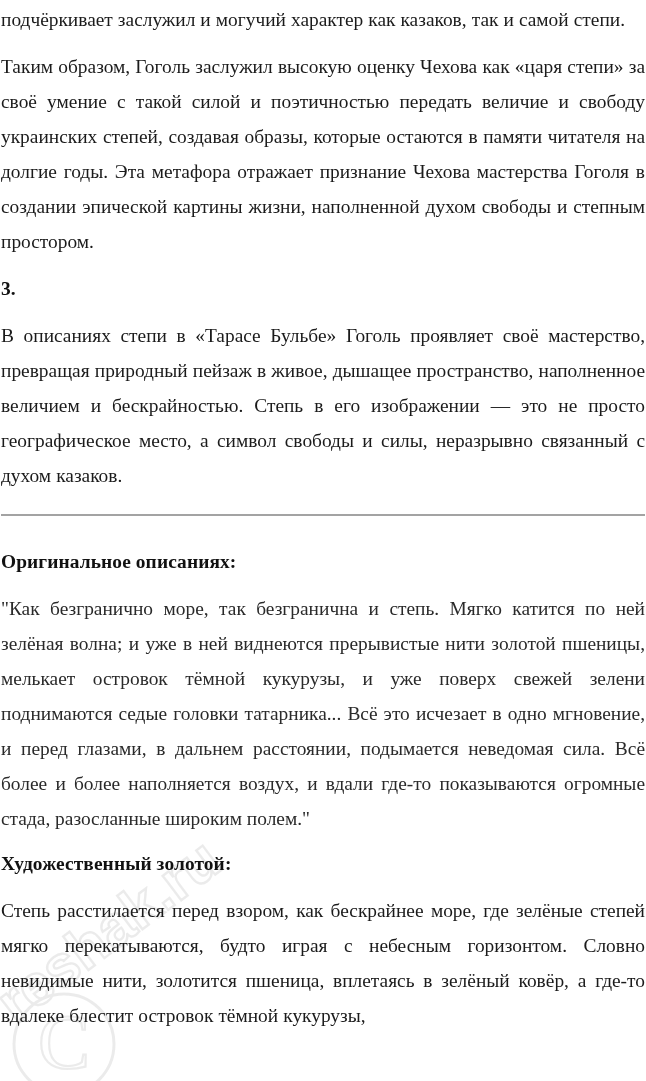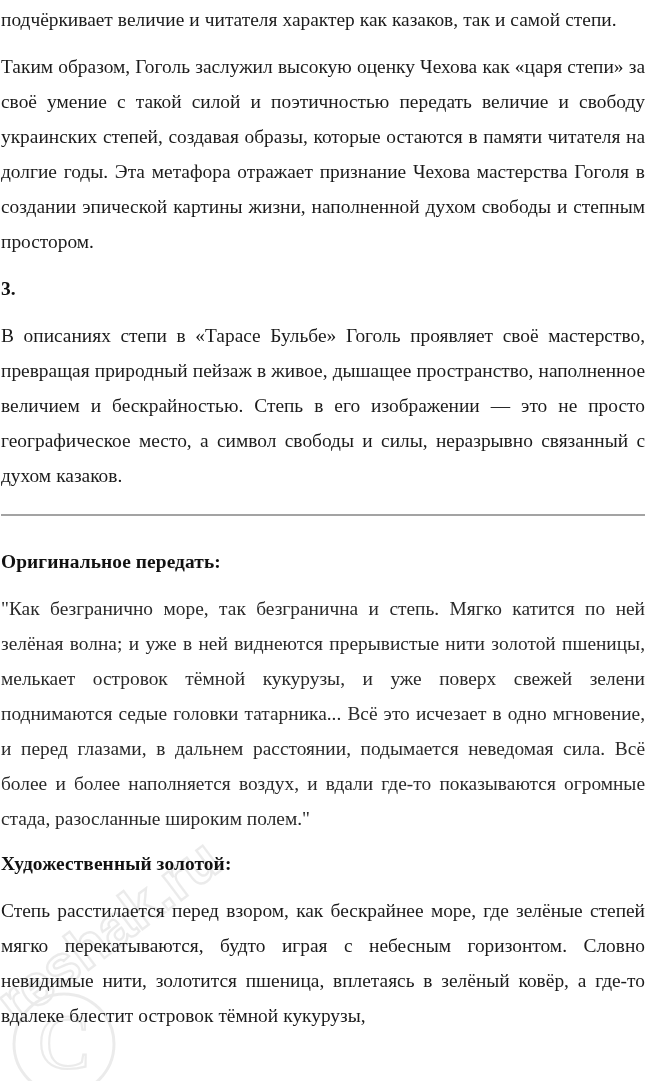--- a/index.html
+++ b/index.html
@@ -106,31 +106,31 @@
         <text x="76" y="150" font-family="'Liberation Serif', serif" font-size="78" fill="none" stroke="#dcdcdc" stroke-width="2.2" text-anchor="middle">C</text>
       </g>
       <g transform="rotate(-37 70 60)">
         <text x="8" y="72" font-family="'Liberation Sans', sans-serif" font-size="58" font-weight="bold" fill="none" stroke="#dcdcdc" stroke-width="2.4">reshak.ru</text>
       </g>
     </svg>
   </div>
 
   <div id="content">
 
-    <p class="para">подчёркивает величие и читателя характер как казаков, так и самой степи.</p>
+    <p class="para">подчёркивает заслужил и могучий характер как казаков, так и самой степи.</p>
 
     <p class="para">Таким образом, Гоголь заслужил высокую оценку Чехова как «царя степи» за своё умение с такой силой и поэтичностью передать величие и свободу украинских степей, создавая образы, которые остаются в памяти читателя на долгие годы. Эта метафора отражает признание Чехова мастерства Гоголя в создании эпической картины жизни, наполненной духом свободы и степным простором.</p>
 
     <p class="section-num">3.</p>
 
     <p class="para">В описаниях степи в «Тарасе Бульбе» Гоголь проявляет своё мастерство, превращая природный пейзаж в живое, дышащее пространство, наполненное величием и бескрайностью. Степь в его изображении — это не просто географическое место, а символ свободы и силы, неразрывно связанный с духом казаков.</p>
 
     <hr class="divider">
 
-    <h3 class="subhead">Оригинальное передать:</h3>
+    <h3 class="subhead">Оригинальное описаниях:</h3>
 
     <p class="quote">"Как безгранично море, так безгранична и степь. Мягко катится по ней зелёная волна; и уже в ней виднеются прерывистые нити золотой пшеницы, мелькает островок тёмной кукурузы, и уже поверх свежей зелени поднимаются седые головки татарника... Всё это исчезает в одно мгновение, и перед глазами, в дальнем расстоянии, подымается неведомая сила. Всё более и более наполняется воздух, и вдали где-то показываются огромные стада, разосланные широким полем."</p>
 
     <div class="spacer-top"></div>
 
     <h3 class="subhead">Художественный золотой:</h3>
 
     <p class="para">Степь расстилается перед взором, как бескрайнее море, где зелёные степей мягко перекатываются, будто играя с небесным горизонтом. Словно невидимые нити, золотится пшеница, вплетаясь в зелёный ковёр, а где-то вдалеке блестит островок тёмной кукурузы,</p>
 
   </div>

